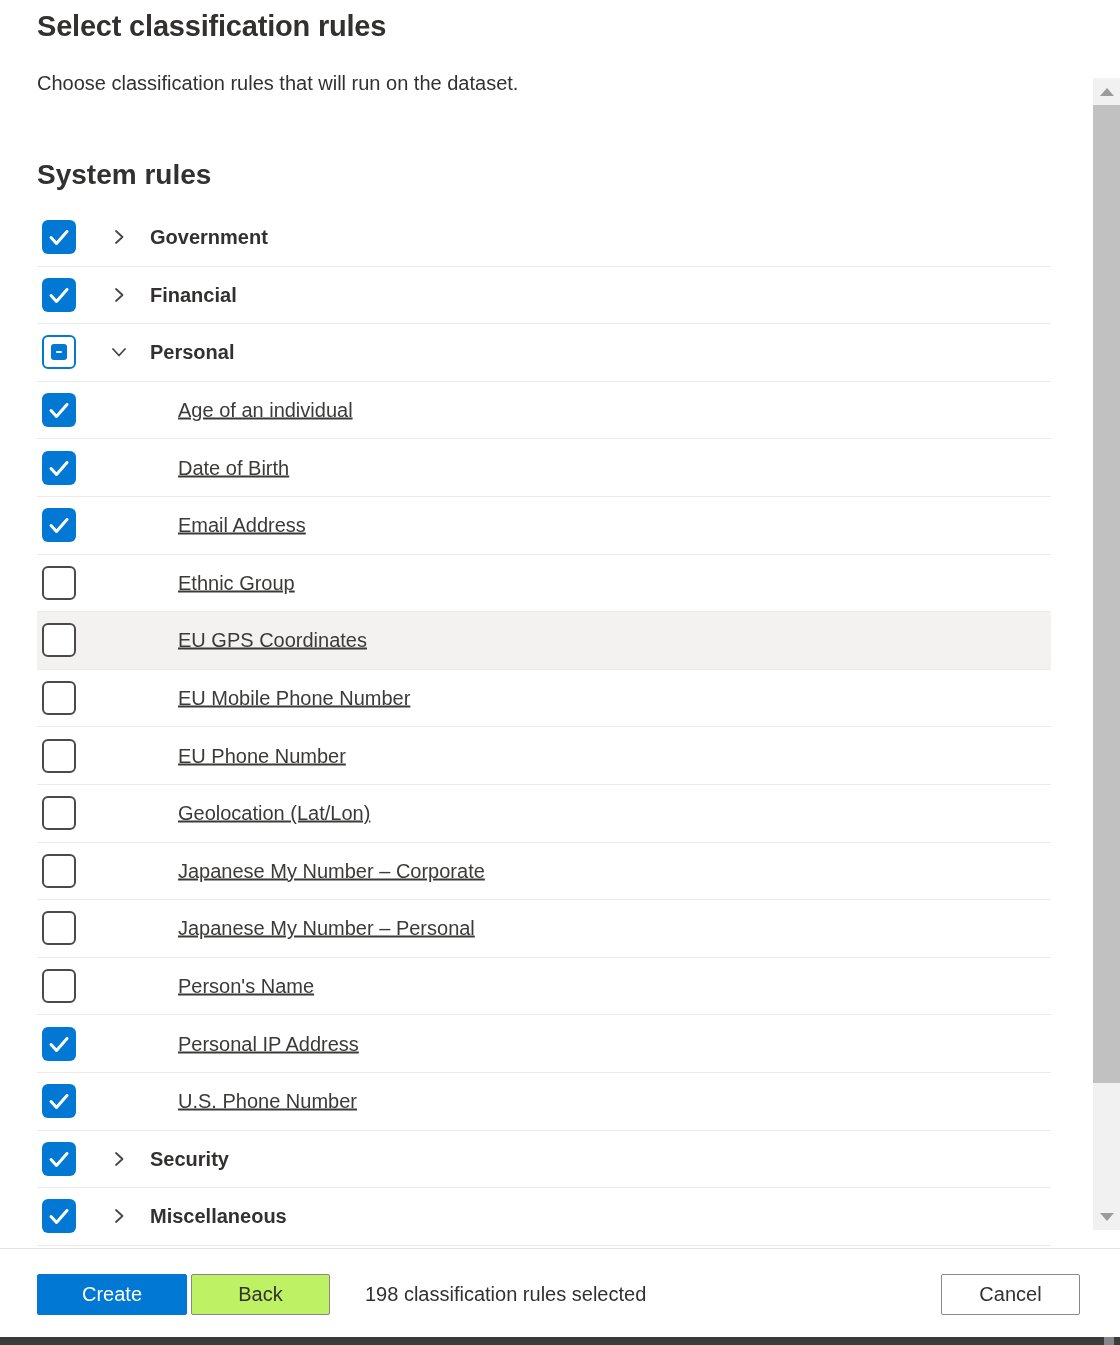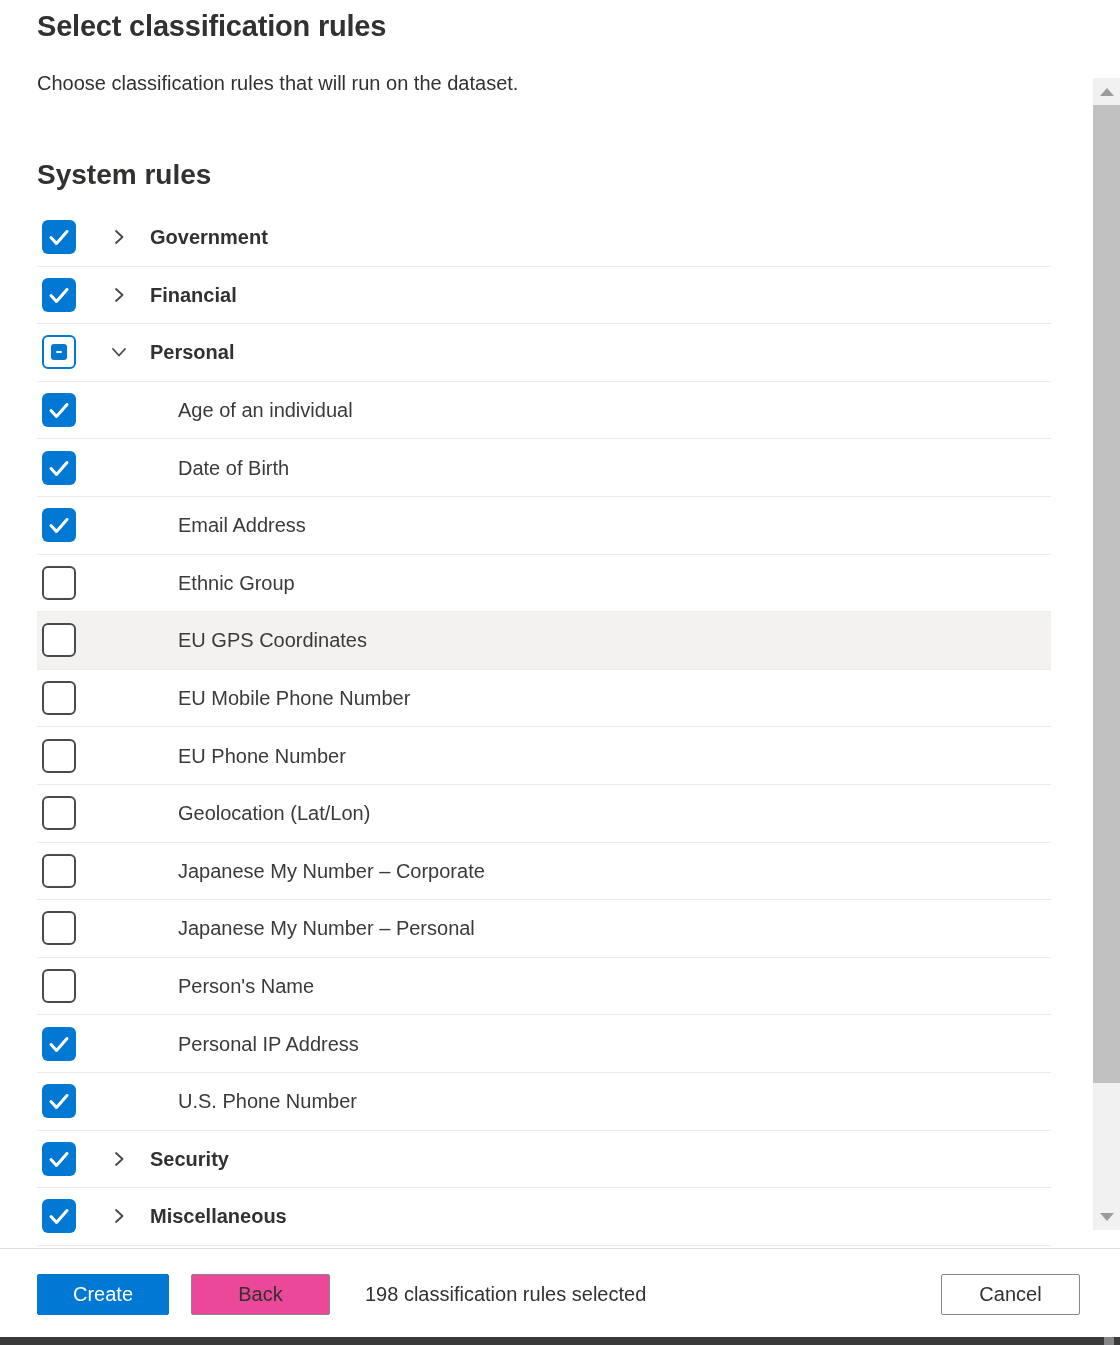--- a/index.html
+++ b/index.html
@@ -29,40 +29,40 @@
               width:16px; height:16px; background:#0078d4; border-radius:3px; }
   .inner-dash { position:absolute; left:50%; top:50%; transform:translate(-50%,-50%);
               width:6px; height:2px; background:#ffffff; border-radius:1px; }
 
   .chevron { position:absolute; left:72px; top:50%; transform:translateY(-50%);
              width:20px; height:20px; cursor:pointer; }
   .chevron svg { display:block; width:100%; height:100%; }
 
   .row-label { position:absolute; top:50%; transform:translateY(-50%); font-size:20px; white-space:nowrap; }
   .row.parent .row-label { left:113px; font-weight:600; color:#323130;text-align:center; }
-  .row.child  .row-label { left:141px; color:#3b3a39; }
+  .row.child  .row-label { left:141px; color:#3b3a39;text-decoration:underline; }
 
   
   .scrollbar { position:absolute; left:1093px; top:78px; width:27px; height:1152px; background:#f1f1f1; }
   .scroll-btn { position:absolute; left:0; width:27px; height:27px;
                 display:flex; align-items:center; justify-content:center; cursor:pointer; }
   .scroll-btn.up { top:0; }
   .scroll-btn.down { bottom:0; }
   .tri-up   { width:0; height:0; border-left:7px solid transparent; border-right:7px solid transparent; border-bottom:8px solid #9b9b9b; }
   .tri-down { width:0; height:0; border-left:7px solid transparent; border-right:7px solid transparent; border-top:8px solid #9b9b9b; }
   .scroll-thumb { position:absolute; left:0; top:27px; width:27px; height:978px; background:#c1c1c1; cursor:pointer; }
 
   
   .footer { position:absolute; left:0; top:1248px; width:1120px; height:89px;
             background:#ffffff; border-top:1px solid #e1dfdd; box-sizing:border-box; }
   .btn { position:absolute; top:25px; height:41px; box-sizing:border-box; font-size:20px;
          font-family:"Liberation Sans", sans-serif; border-radius:2px; cursor:pointer;
          display:flex; align-items:center; justify-content:center; }
-  .btn-create { left:37px;  width:132px; background:#0078d4; color:#ffffff; border:1px solid #0078d4; }
-  .btn-back   { left:191px; width:139px; background:#ec4899; color:#323130; border:1px solid #8a8886; }
+  .btn-create { left:37px;  width:150px; background:#0078d4; color:#ffffff; border:1px solid #0078d4; }
+  .btn-back   { left:191px; width:139px; background:#bef264; color:#323130; border:1px solid #8a8886; }
   .btn-cancel { left:941px; width:139px; background:#ffffff; color:#323130; border:1px solid #8a8886;text-align:right; }
   .status-text { position:absolute; left:365px; top:25px; height:41px; display:flex; align-items:center;
                  font-size:20px; color:#323130; }
 
   .bottom-bar { position:absolute; left:0; top:1337px; width:1120px; height:8px; background:#3b3b3c; }
   .bottom-bar-notch { position:absolute; left:1104px; top:0; width:10px; height:8px; background:#86868a; }
 </style>
 </head>
 <body>
 

